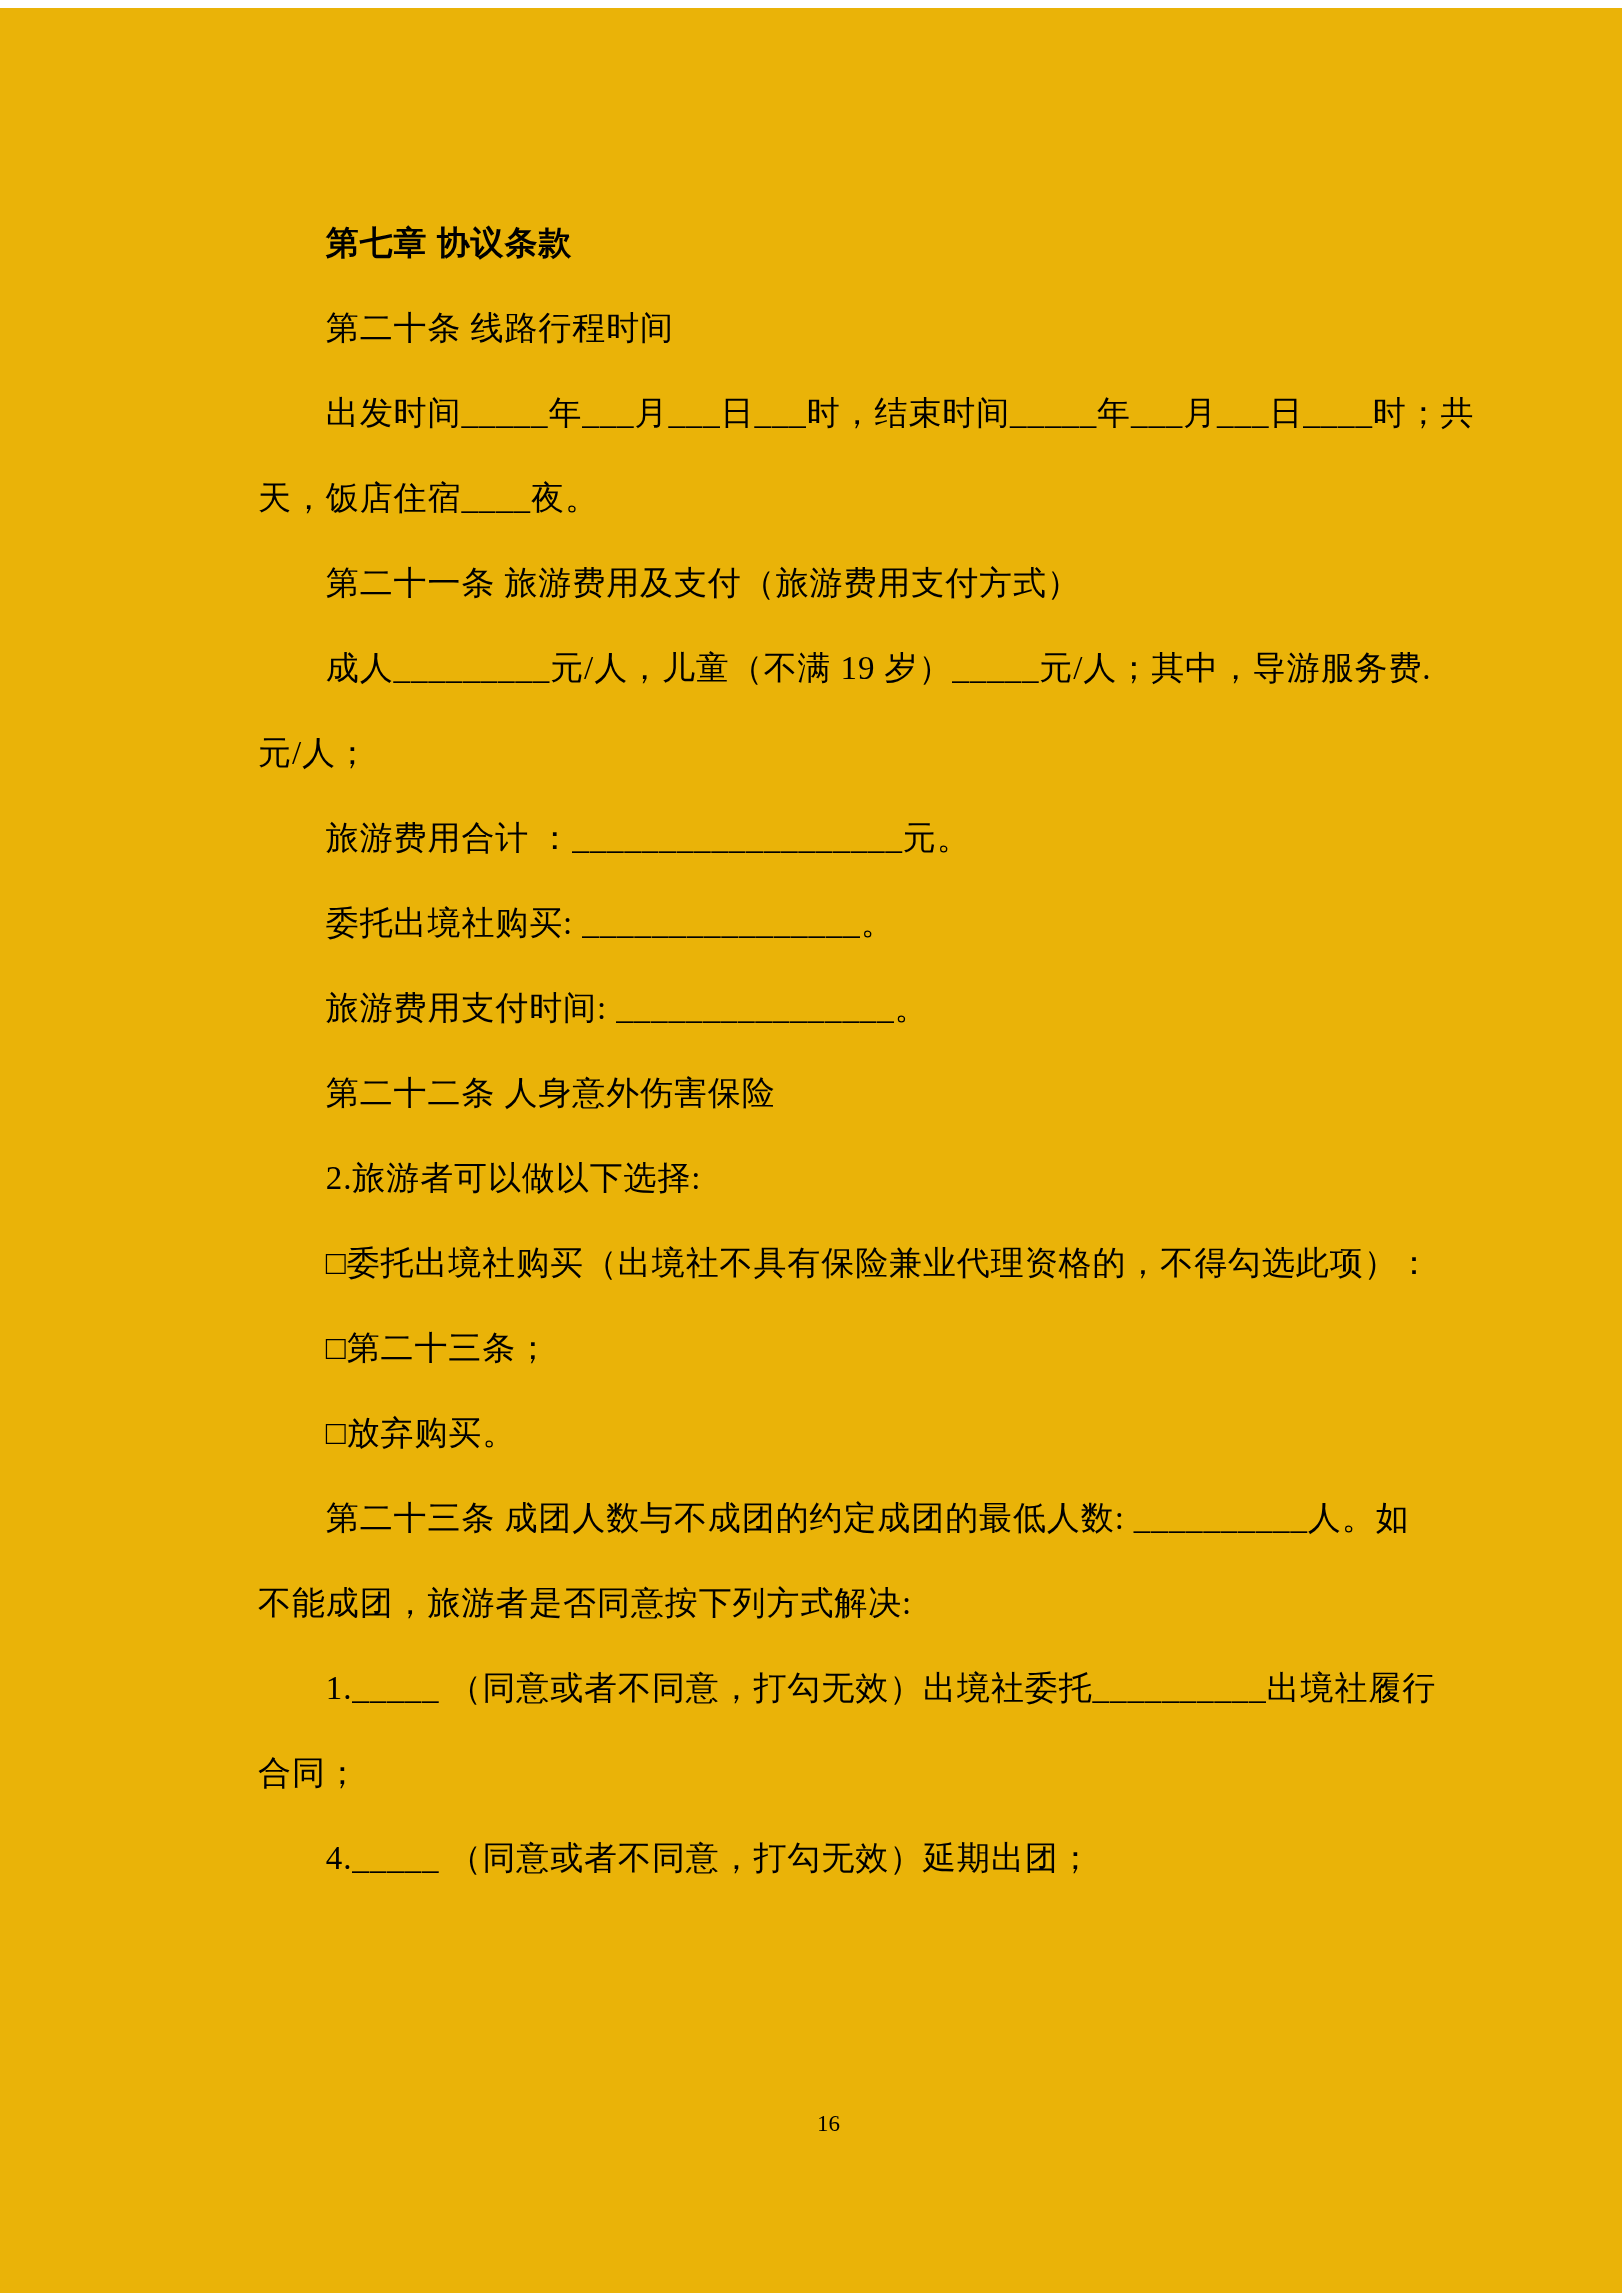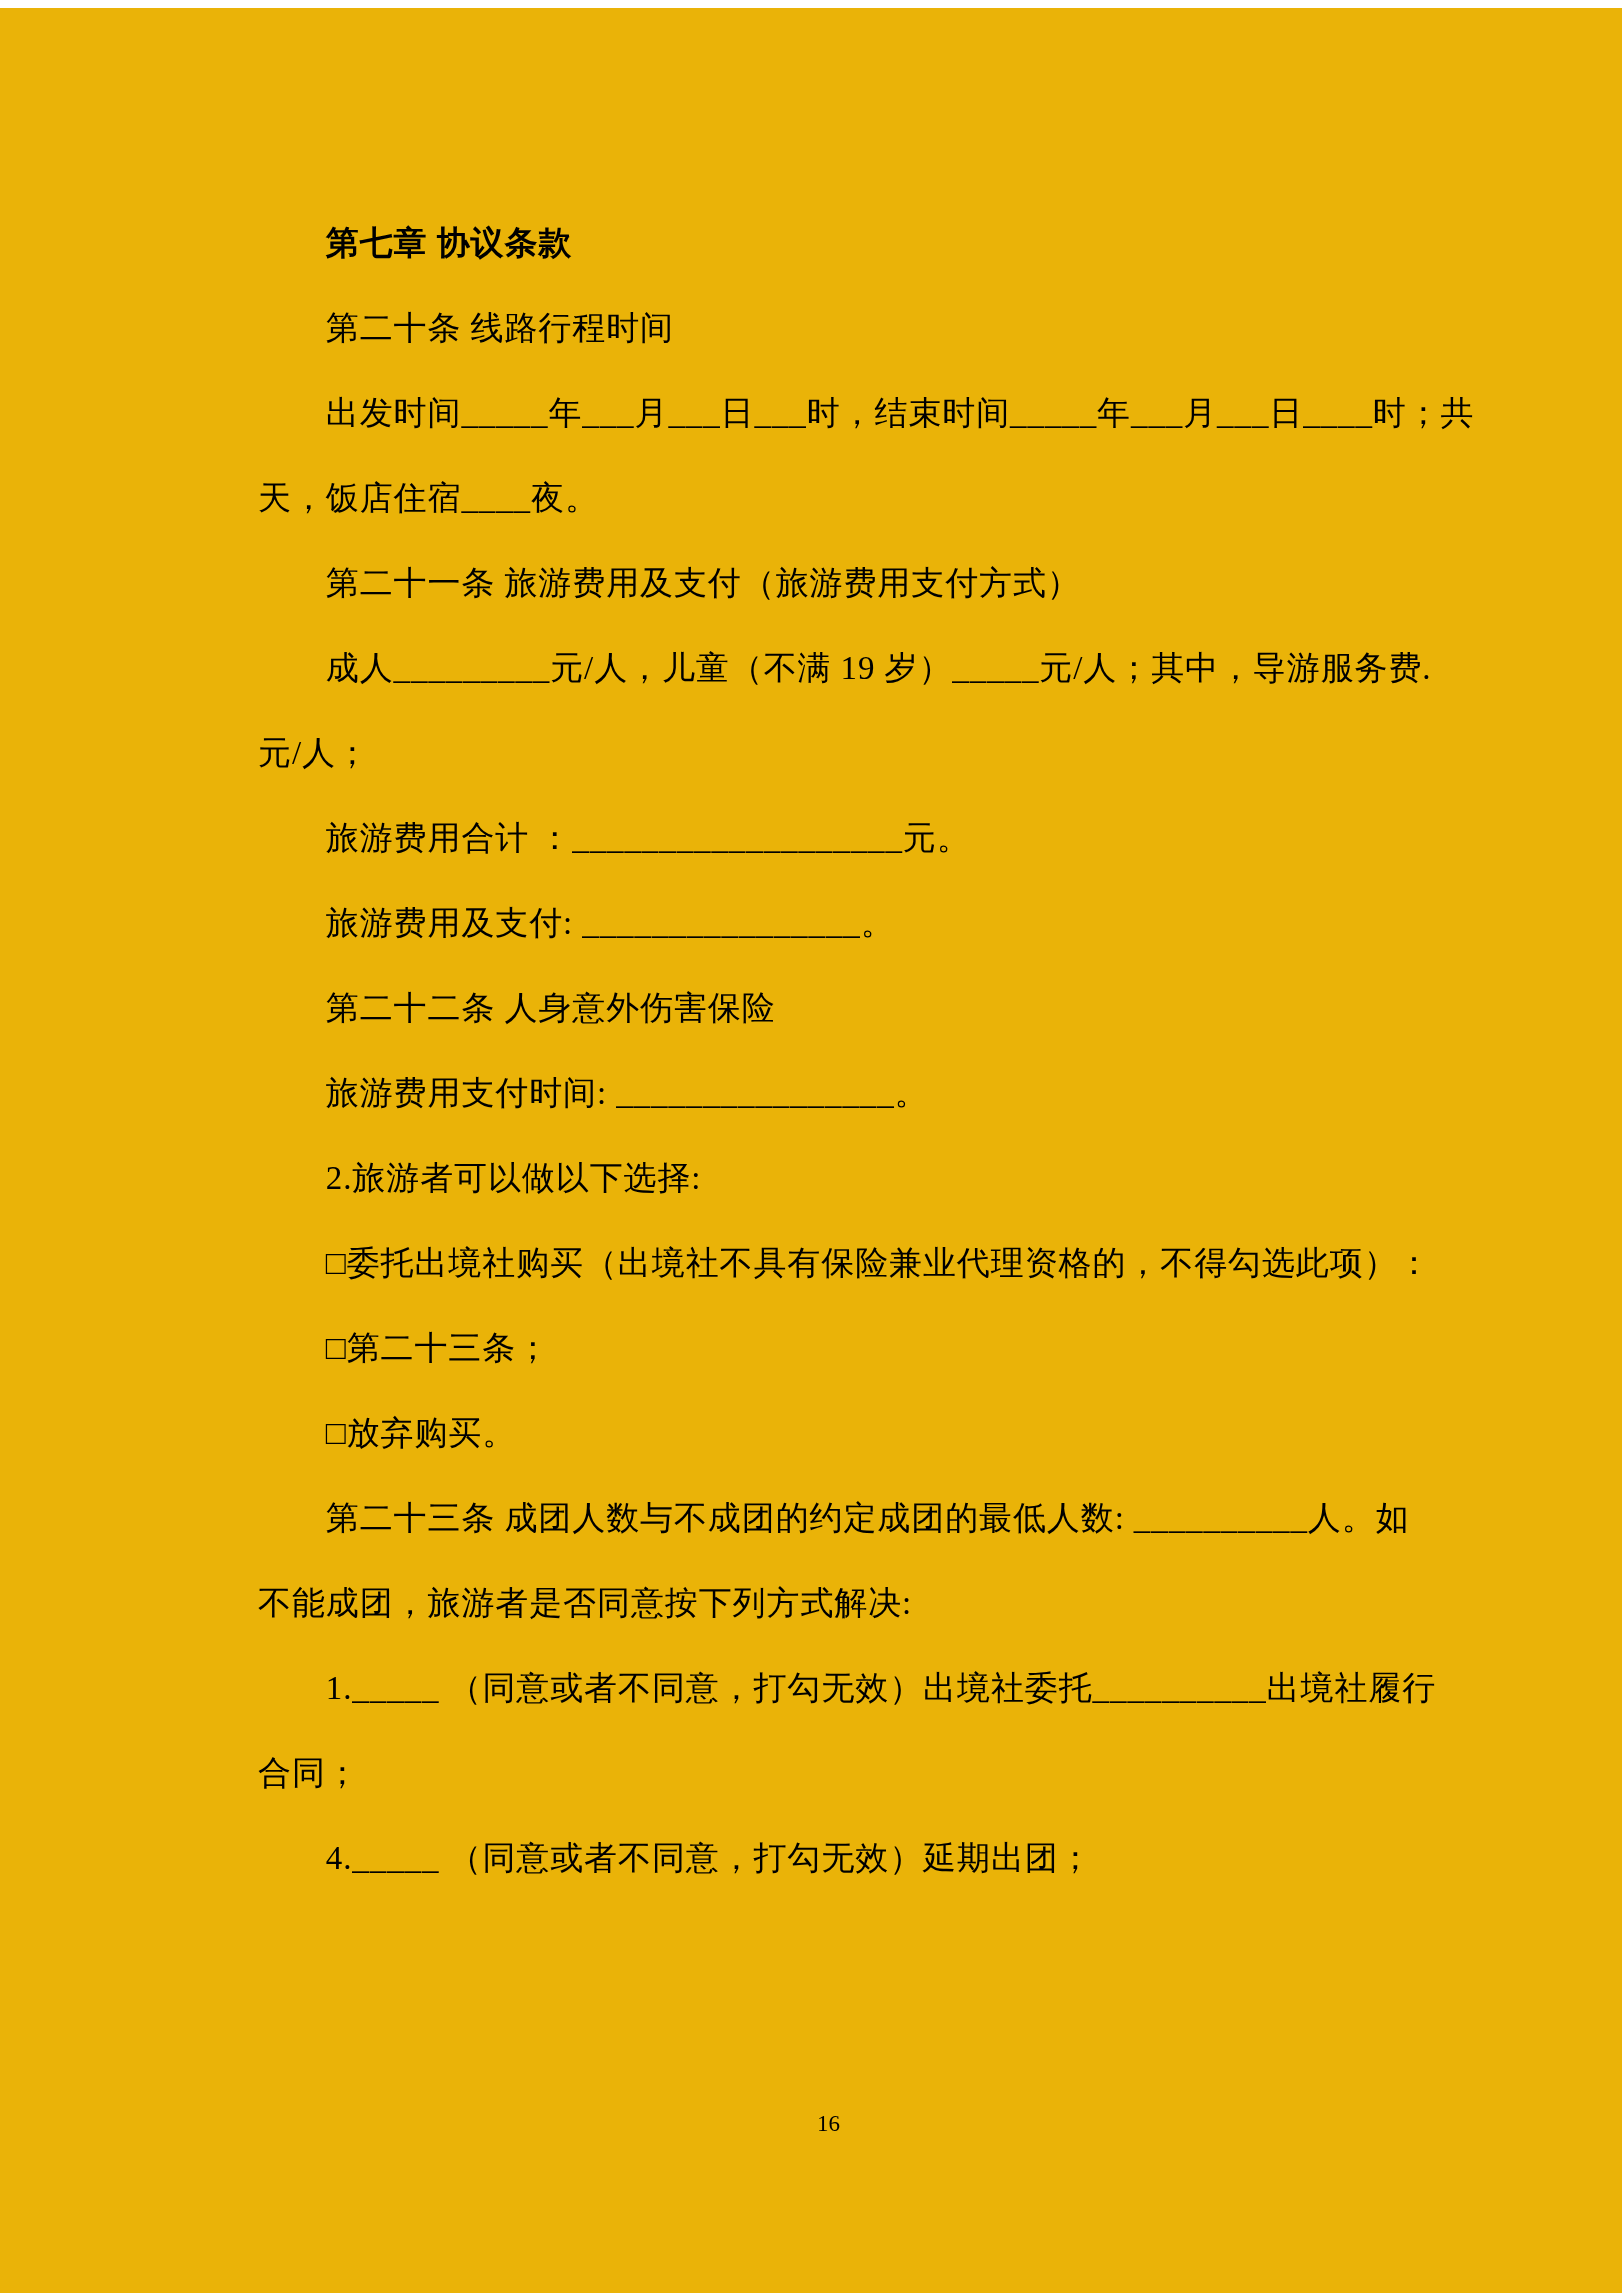--- a/index.html
+++ b/index.html
@@ -44,23 +44,23 @@
 <div class="page">
   <div class="content">
     <div class="line bold">　　第七章  协议条款</div>
     <div class="line">　　第二十条  线路行程时间</div>
     <div class="line">　　出发时间_____年___月___日___时，结束时间_____年___月___日____时；共</div>
     <div class="line">天，饭店住宿____夜。</div>
     <div class="line">　　第二十一条  旅游费用及支付（旅游费用支付方式）</div>
     <div class="line">　　成人_________元/人，儿童（不满 19 岁）_____元/人；其中，导游服务费.</div>
     <div class="line">元/人；</div>
     <div class="line">　　旅游费用合计 ：___________________元。</div>
-    <div class="line">　　旅游费用及支付: ________________。</div>
+    <div class="line">　　委托出境社购买: ________________。</div>
+    <div class="line">　　旅游费用支付时间: ________________。</div>
     <div class="line">　　第二十二条  人身意外伤害保险</div>
-    <div class="line">　　旅游费用支付时间: ________________。</div>
     <div class="line">　　2.旅游者可以做以下选择:</div>
     <div class="line">　　□委托出境社购买（出境社不具有保险兼业代理资格的，不得勾选此项）：</div>
     <div class="line">　　□第二十三条；</div>
     <div class="line">　　□放弃购买。</div>
     <div class="line">　　第二十三条  成团人数与不成团的约定成团的最低人数: __________人。如</div>
     <div class="line">不能成团，旅游者是否同意按下列方式解决:</div>
     <div class="line">　　1._____ （同意或者不同意，打勾无效）出境社委托__________出境社履行</div>
     <div class="line">合同；</div>
     <div class="line">　　4._____ （同意或者不同意，打勾无效）延期出团；</div>
   </div>

